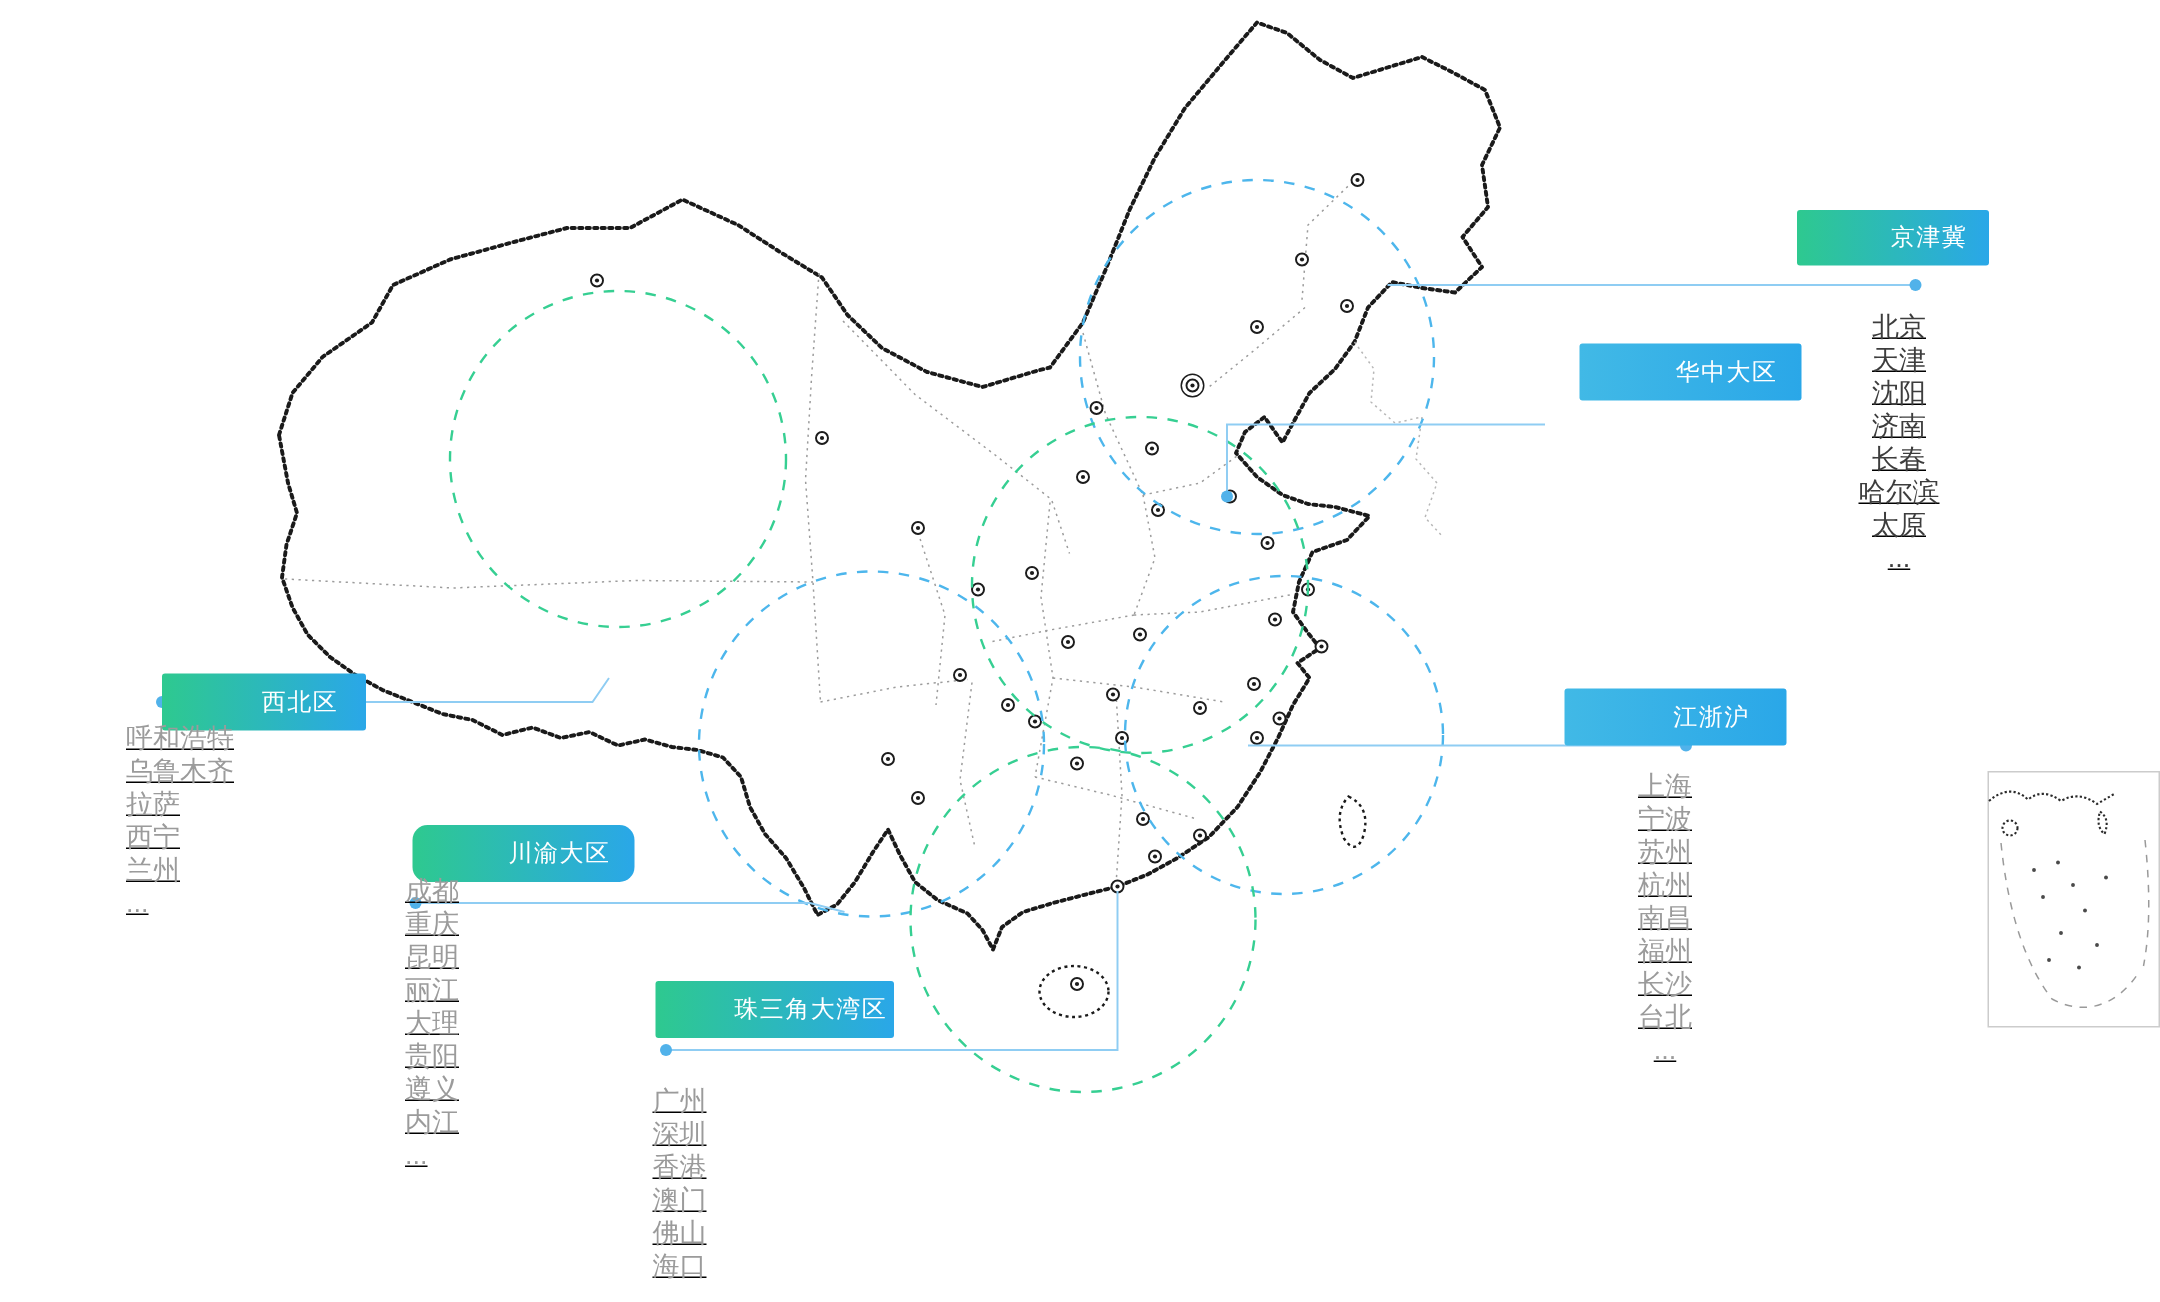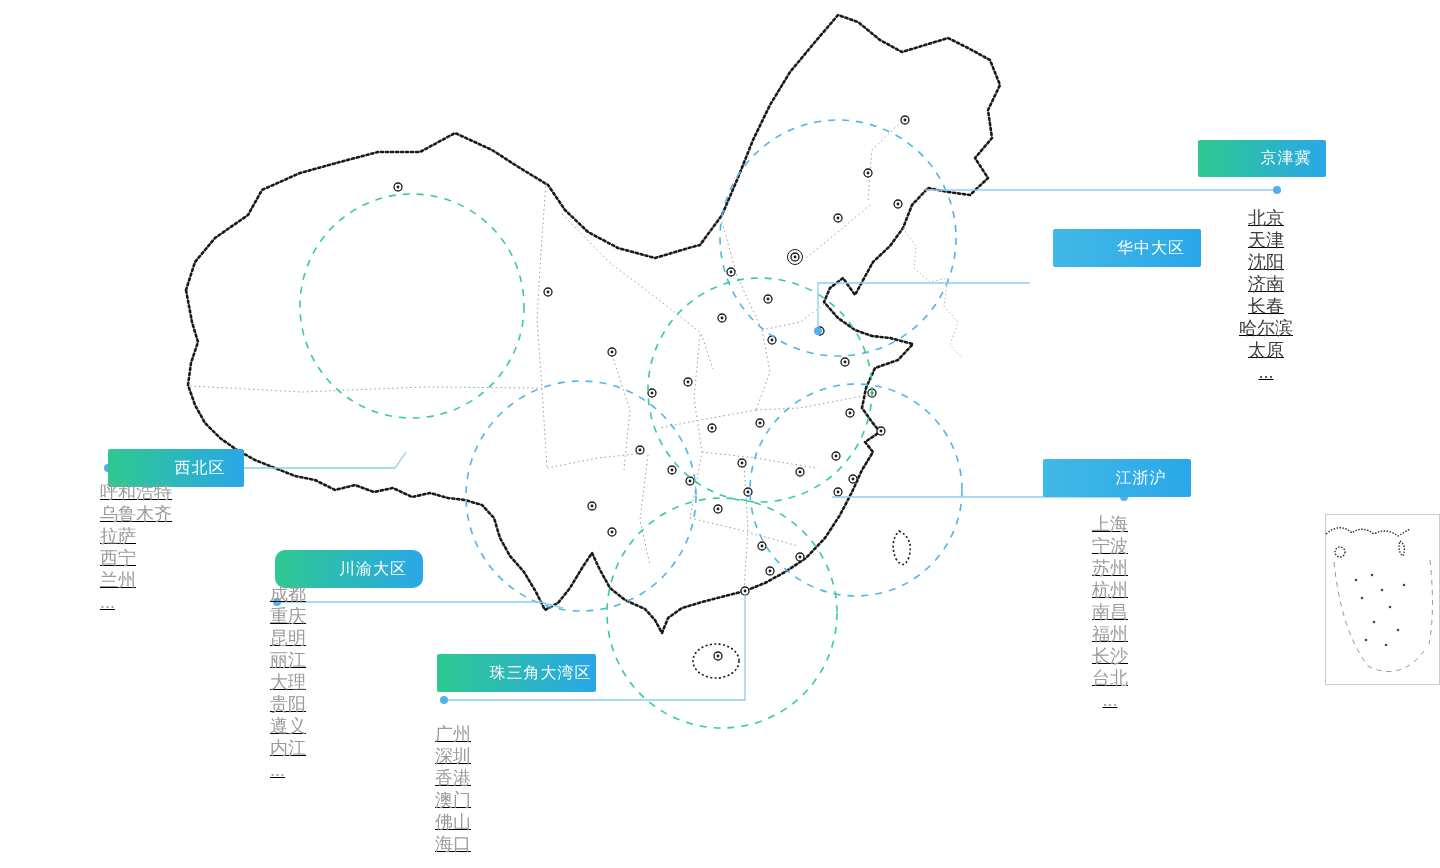--- a/index.html
+++ b/index.html
@@ -183,21 +183,21 @@
       <div class="city">济南</div>
       <div class="city">长春</div>
       <div class="city">哈尔滨</div>
       <div class="city">太原</div>
       <div class="city">...</div>
     </div>
 
   <div class="badge blue" style="left:1025px;top:229px;width:100px;height:38px;margin-left:28px;">华中大区</div>
 
   <div class="badge grad" style="left:108px;top:417px;width:88px;height:38px;margin-top:32px;">西北区</div>
-  <div class="citylist gray" style="left:100px;top:481px;width:140px;">
+  <div class="citylist gray" style="left:84px;top:481px;width:140px;">
       <div class="city">呼和浩特</div>
       <div class="city">乌鲁木齐</div>
       <div class="city">拉萨</div>
       <div class="city">西宁</div>
       <div class="city">兰州</div>
       <div class="city">...</div>
     </div>
 
   <div class="badge blue" style="left:1043px;top:459px;width:100px;height:38px;">江浙沪</div>
   <div class="citylist center gray" style="left:1050px;top:513px;width:120px;">

